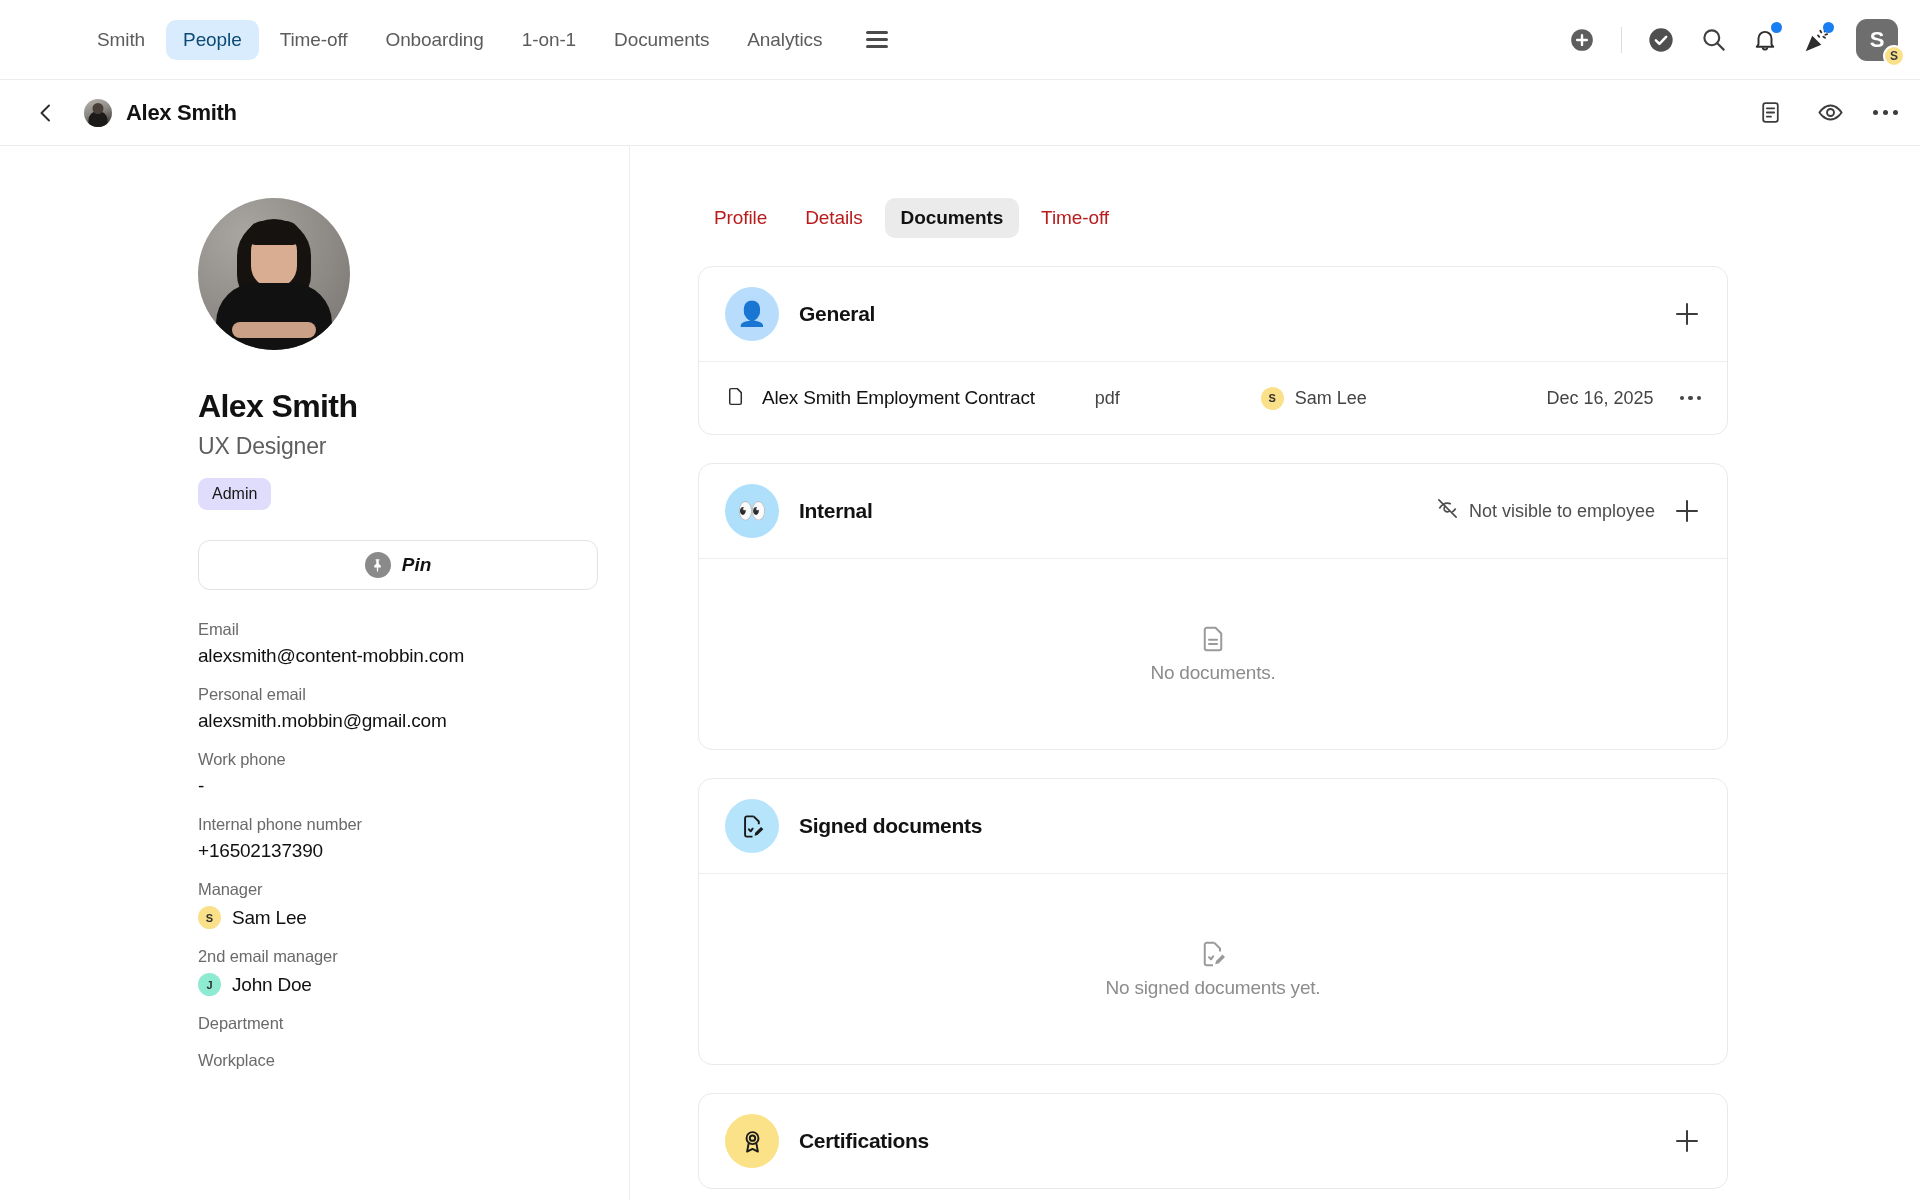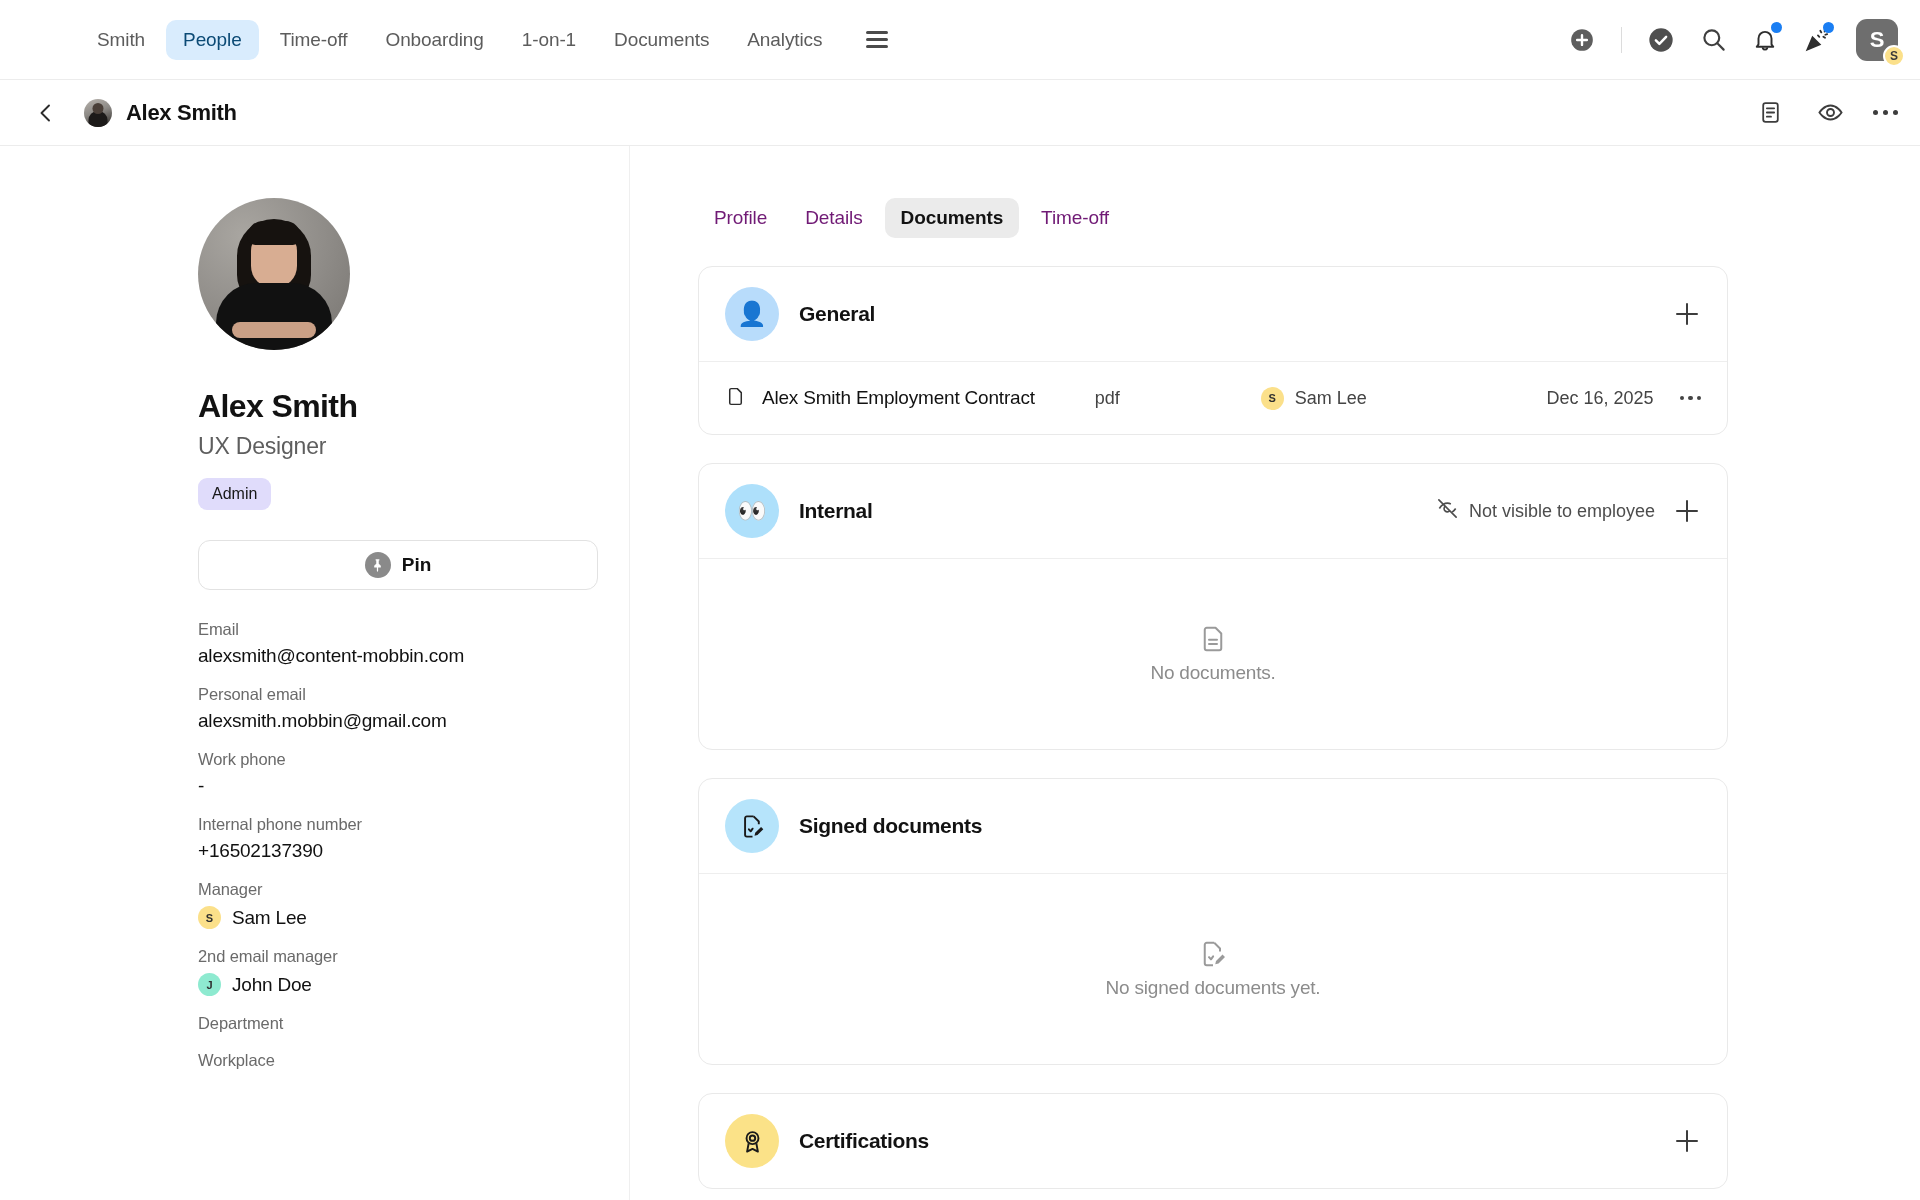--- a/index.html
+++ b/index.html
@@ -150,39 +150,39 @@
   .pin-btn {
     margin-top: 30px; width: 400px; height: 50px;
     border: 1px solid #e2e2e2; border-radius: 12px; background: #fff;
     display: flex; align-items: center; justify-content: center; gap: 11px;
     cursor: pointer;
   }
   .pin-circle {
     width: 26px; height: 26px; border-radius: 50%; background: #8a8a8a;
     display: flex; align-items: center; justify-content: center;
   }
-  .pin-label { font-size: 19px; font-weight: 600; }
+  .pin-label { font-size: 19px; font-weight: 600; font-style: italic; }
 
   .fields { margin-top: 30px; }
   .f-label { font-size: 16.5px; color: #6a6a6a; margin-top: 18px; letter-spacing: -0.1px; }
   .f-value { font-size: 19px; color: #111; margin-top: 6px; font-weight: 500; letter-spacing: -0.2px; }
   .f-person { display: flex; align-items: center; gap: 11px; margin-top: 7px; }
   .mini-av {
     width: 23px; height: 23px; border-radius: 50%;
     font-size: 11px; font-weight: 700; color: #2f2f2f;
     display: flex; align-items: center; justify-content: center;
   }
   .mini-av.yellow { background: #fbe08a; }
   .mini-av.green  { background: #8eead0; }
 
   
   .main-col { flex: 1; padding: 52px 0 0 68px; position: relative; }
   .tabs { display: flex; align-items: center; gap: 6px; }
   .tab {
-    font-size: 19px; color: #701a75; padding: 9px 16px;
+    font-size: 19px; color: #b91c1c; padding: 9px 16px;
     border-radius: 10px; cursor: pointer; letter-spacing: -0.1px;
   }
   .tab.active { background: #ebebeb; color: #121212; font-weight: 600; }
 
   .card {
     width: 1030px; margin-top: 28px;
     border: 1px solid #e9e9e9; border-radius: 14px; background: #fff;
   }
   .card-head {
     height: 94px; display: flex; align-items: center;

